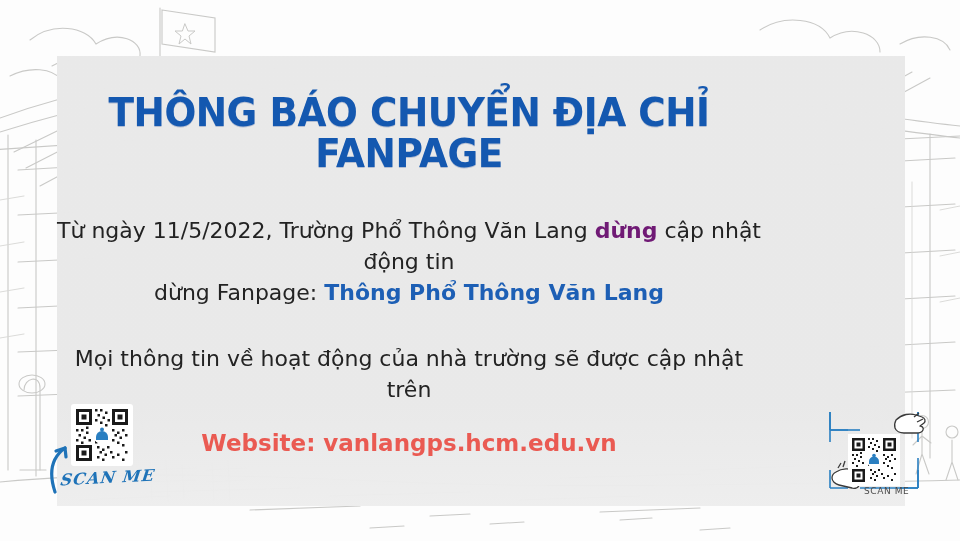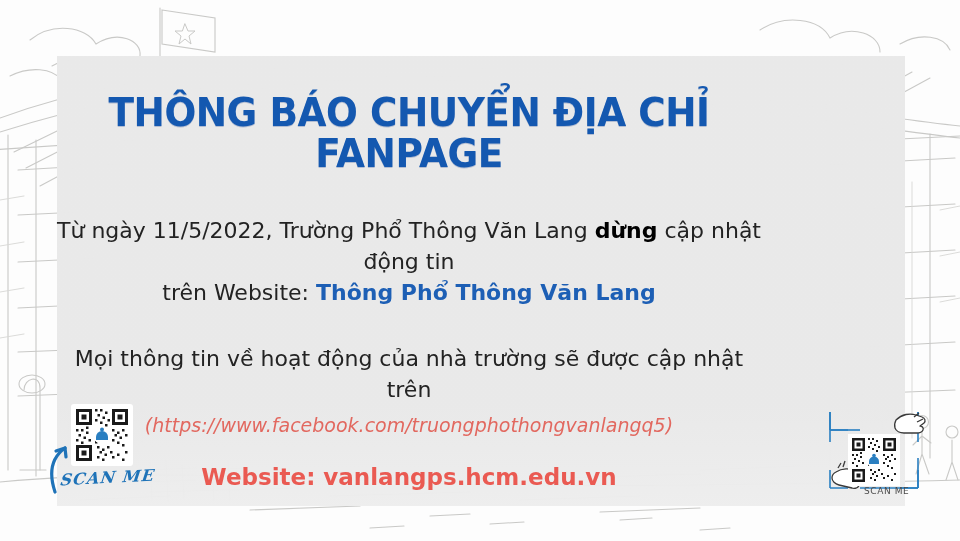--- a/index.html
+++ b/index.html
@@ -72,21 +72,21 @@
     color: #232323;
     line-height: 1.42;
   }
   #para1 {
     margin-top: 40px;
   }
   #para2 {
     margin-top: 34px;
   }
   .hl-blue {
-    color: #000000;
+    color: #701a75;
     font-weight: 700;
   }
   .blue-bold {
     color: #1d5fb5;
     font-weight: 700;
   }
   .red-bold {
     display: block;
     color: #d02c22;
     font-weight: 700;
@@ -251,26 +251,25 @@
 
   <div id="content-panel"></div>
   <div id="content-panel-b"></div>
 
   <div id="text-stack">
 
     <h1 class="title">THÔNG BÁO CHUYỂN ĐỊA CHỈ FANPAGE</h1>
 
     <p class="para" id="para1">
       <span>Từ ngày 11/5/2022, Trường Phổ Thông Văn Lang </span><span class="hl-blue">dừng</span><span> cập nhật động tin</span><br>
-      <span>trên Website: </span><span class="blue-bold">Thông Phổ Thông Văn Lang</span>
+      <span>dừng Fanpage: </span><span class="blue-bold">Thông Phổ Thông Văn Lang</span>
     </p>
 
     <p class="para" id="para2">
       <span>Mọi thông tin về hoạt động của nhà trường sẽ được cập nhật trên</span>
-      <span class="url-italic">(https://www.facebook.com/truongphothongvanlangq5)</span>
       <span class="website-line">Website: vanlangps.hcm.edu.vn</span>
     </p>
 
   </div>
 
   <div id="qr-left">
     <svg width="120" height="105" viewBox="0 0 120 105" xmlns="http://www.w3.org/2000/svg">
 
       <path d="M10 96 C4 78 6 62 20 52" stroke="#1f73b8" stroke-width="3.2" fill="none" stroke-linecap="round"></path>
       <path d="M20 52 l-9 3 M20 52 l1 9" stroke="#1f73b8" stroke-width="3.2" fill="none" stroke-linecap="round"></path>

